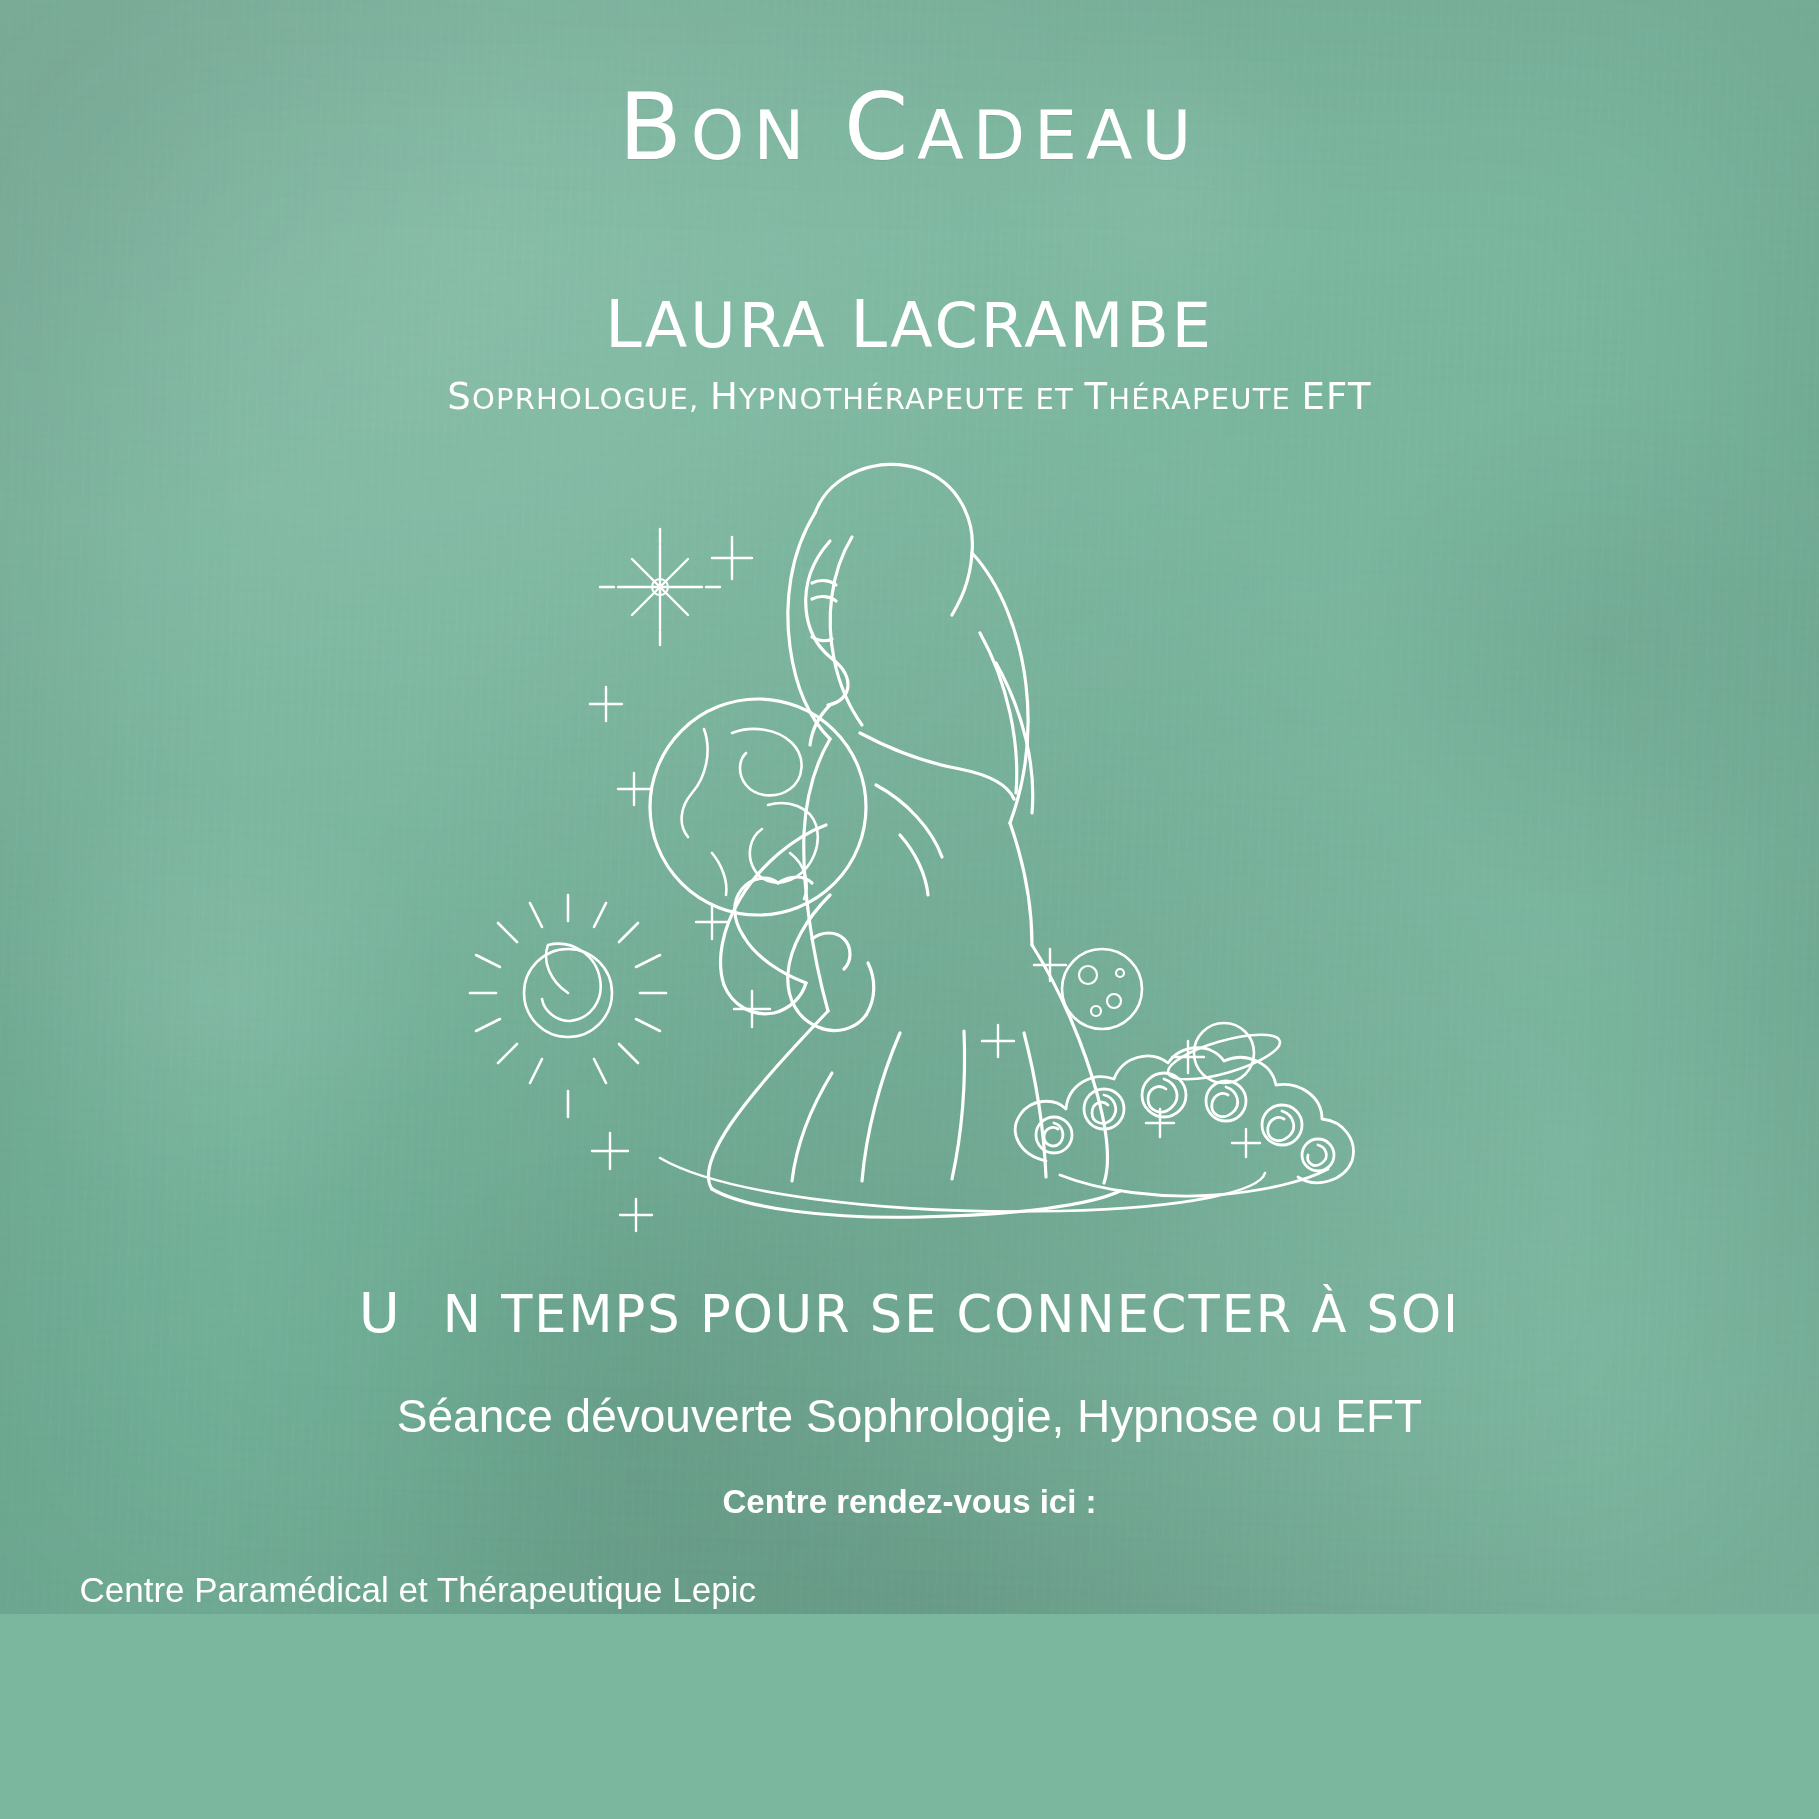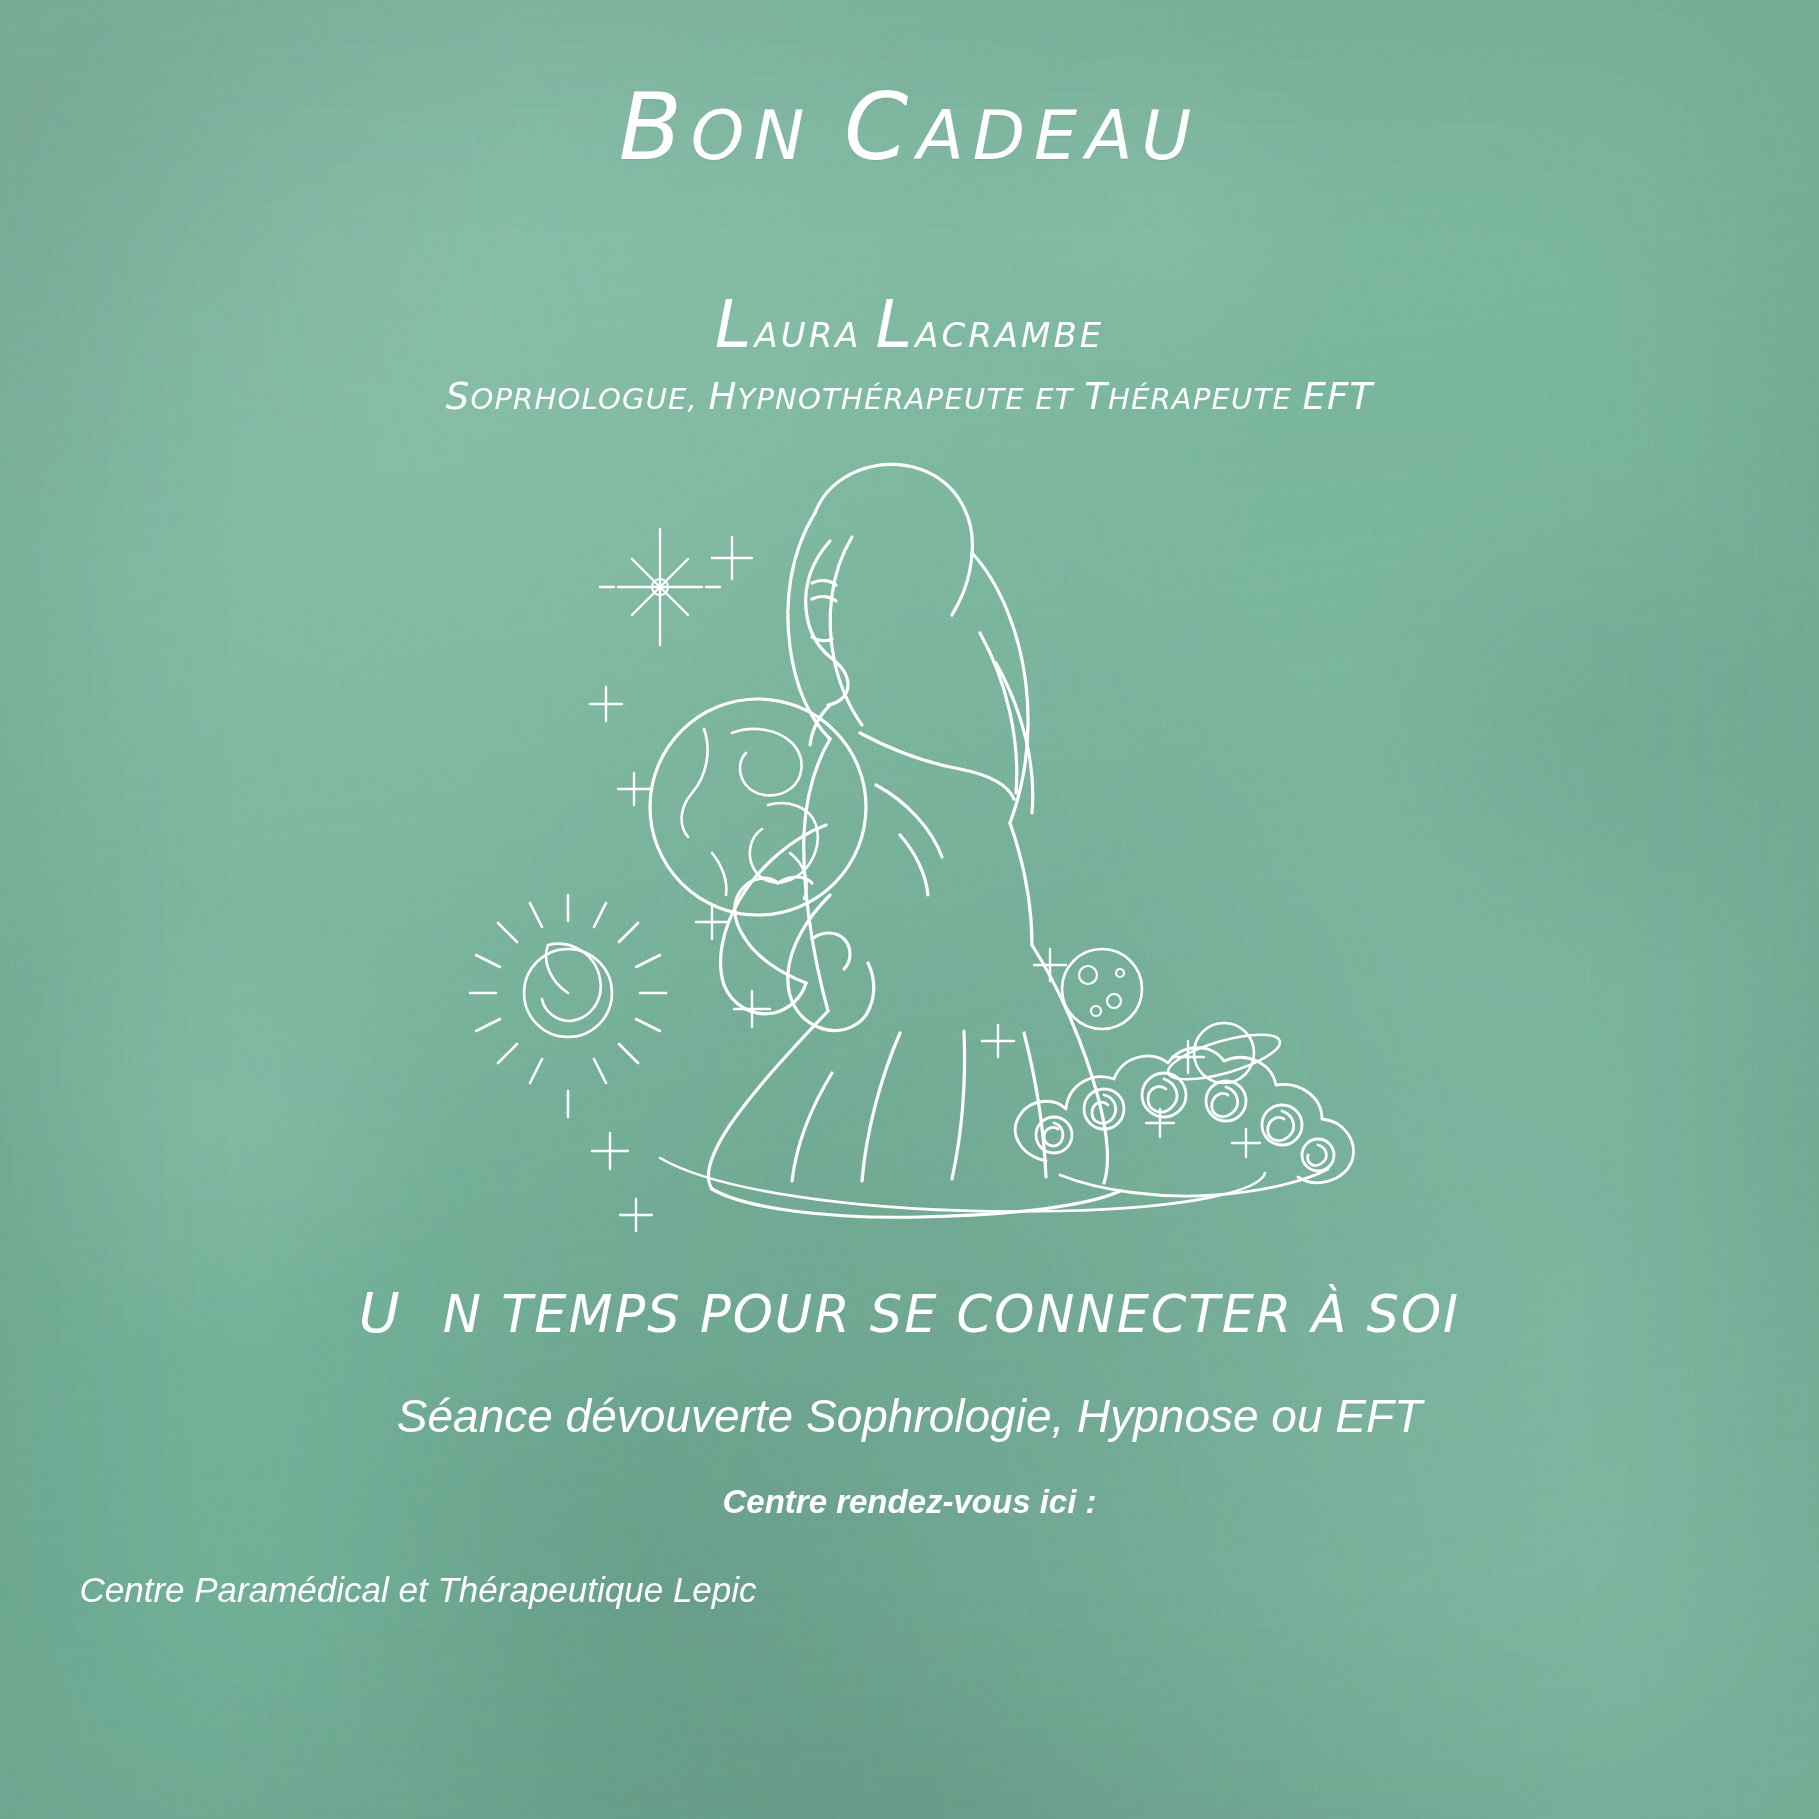--- a/index.html
+++ b/index.html
@@ -3,31 +3,30 @@
 <meta charset="utf-8">
 <style>
   html, body {
     margin: 0;
     padding: 0;
     background: #7bb69f;
   }
   .card {
     position: relative;
     width: 1819px;
-    height: 1819px;
+    height: 1614px;
     overflow: hidden;
     background:
       radial-gradient(ellipse at 22% 18%, rgba(255,255,255,0.09) 0%, rgba(255,255,255,0) 45%),
       radial-gradient(ellipse at 78% 72%, rgba(255,255,255,0.07) 0%, rgba(255,255,255,0) 50%),
       radial-gradient(ellipse at 50% 100%, rgba(0,0,0,0.10) 0%, rgba(0,0,0,0) 55%),
       linear-gradient(165deg, #80b9a2 0%, #79b59d 38%, #72b098 70%, #7ab69f 100%);
     font-family: "Liberation Sans", sans-serif;
     color: #ffffff;
     box-sizing: border-box;
-    font-style: italic;
   }
   
   .tex-a, .tex-b, .tex-c {
     position: absolute;
     inset: 0;
     pointer-events: none;
   }
   .tex-a {
     background-image:
       repeating-linear-gradient(92deg, rgba(255,255,255,0.035) 0px, rgba(255,255,255,0.035) 1px, rgba(255,255,255,0) 3px, rgba(255,255,255,0) 9px),
@@ -72,21 +71,21 @@
   .title .lc { font-size: 68px; }
 
   .practitioner {
     font-family: "DejaVu Sans", sans-serif;
     font-size: 66px;
     letter-spacing: 3px;
     margin-top: 118px;
     line-height: 1;
     white-space: nowrap;
   }
-  .practitioner .lc { font-size: 34px; }
+  .practitioner .lc { font-size: 62px; }
 
   .profession {
     font-family: "DejaVu Sans", sans-serif;
     font-size: 37px;
     letter-spacing: 1.2px;
     margin-top: 20px;
     line-height: 1;
     white-space: nowrap;
   }
   .profession .lc { font-size: 29px; }

